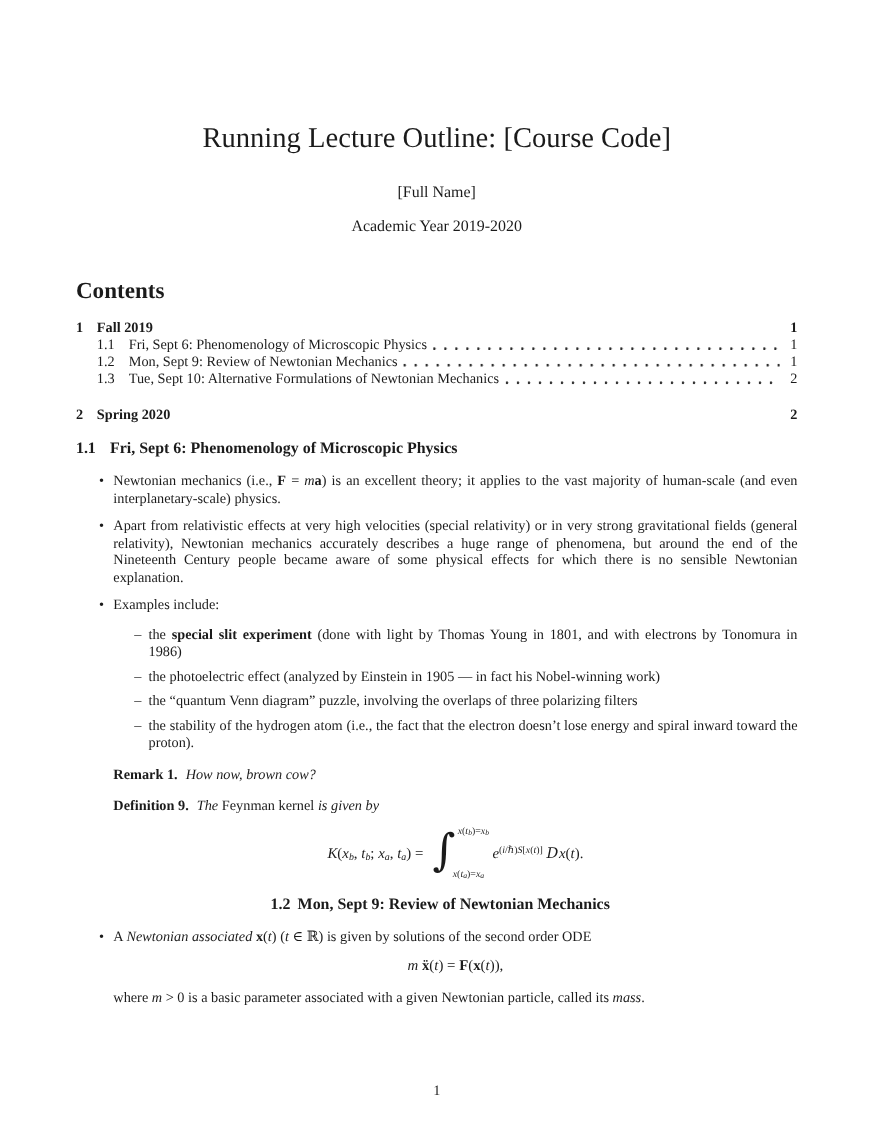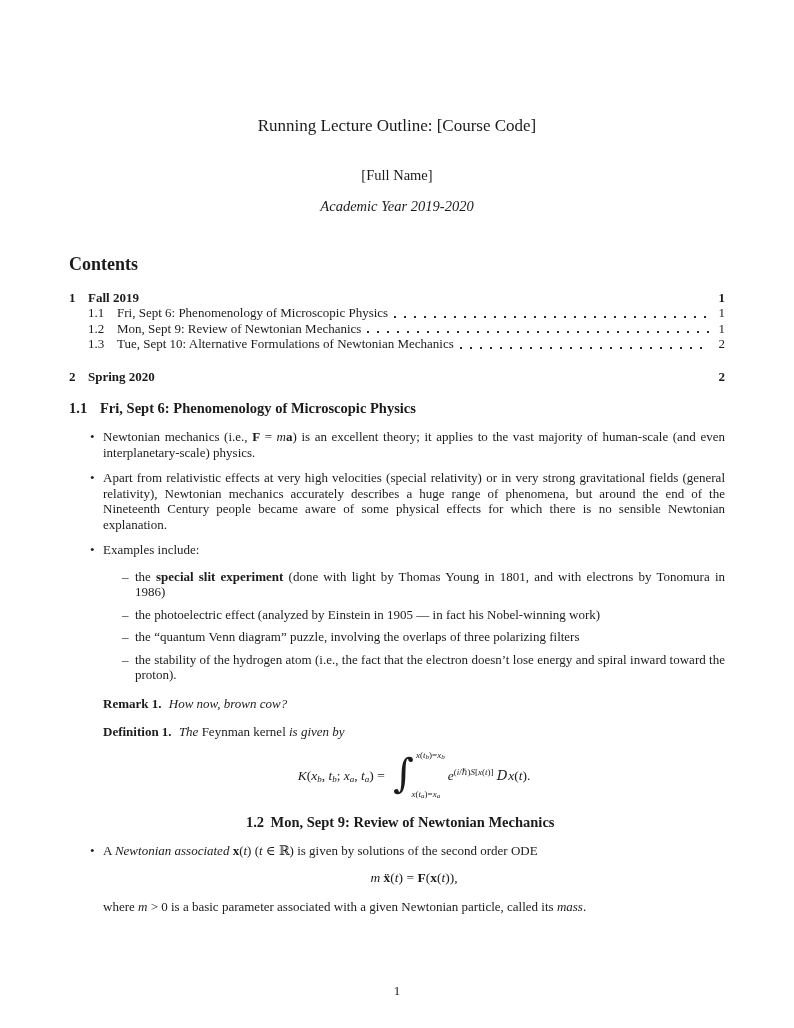--- a/index.html
+++ b/index.html
@@ -3,26 +3,26 @@
 <meta charset="utf-8">
 <style>
   html,body{margin:0;padding:0;background:#ffffff;}
   .page{
     position:relative;width:794px;height:1028px;overflow:hidden;
     background:#ffffff;color:#1b1b1b;
     font-family:"Liberation Serif","DejaVu Serif",serif;
     font-size:13px;line-height:15.5px;
   }
   
-  .doc-title{margin:113px 69px 0;text-align:center;font-size:17px;line-height:26px;}
+  .doc-title{margin:113px 69px 0;text-align:center;font-size:26px;line-height:26px;}
   .doc-author{margin-top:28px;text-align:center;font-size:14.5px;line-height:17px;}
-  .doc-date{margin-top:14px;text-align:center;font-size:14.5px;line-height:17px;font-style:italic;}
+  .doc-date{margin-top:14px;text-align:center;font-size:14.5px;line-height:17px;}
   
   .toc{margin:0 69px;}
-  .toc-heading{margin-top:37px;margin-bottom:14px;font-size:18px;line-height:24px;font-weight:700;}
+  .toc-heading{margin-top:37px;margin-bottom:14px;font-size:21px;line-height:24px;font-weight:700;}
   .toc-row{display:flex;align-items:baseline;line-height:15.4px;cursor:pointer;}
   .toc-row.lvl1{font-weight:700;}
   .toc-row.lvl2{margin-left:19px;}
   .toc-row.spaced{margin-top:17px;}
   .toc-num{flex:0 0 auto;}
   .lvl1 .toc-num{width:19px;}
   .lvl2 .toc-num{width:29px;}
   .toc-fill{flex:1 1 auto;margin:0 3px 0 5px;}
   .toc-dots{
     align-self:flex-end;height:4px;margin-bottom:2px;
@@ -147,21 +147,21 @@
         <span class="marker">–</span>
         <div>the “quantum Venn diagram” puzzle, involving the overlaps of three polarizing filters</div>
       </div>
       <div class="ditem">
         <span class="marker">–</span>
         <div class="just">the stability of the hydrogen atom (i.e., the fact that the electron doesn’t lose energy and spiral inward toward the proton).</div>
       </div>
     </div>
 
     <div class="thm"><span class="bf gap">Remark 1.</span><span> </span><span class="it">How now, brown cow?</span></div>
-    <div class="thm"><span class="bf gap">Definition 1.</span><span> </span><span class="it">The </span><span>Feynman kernel</span><span class="it"> is given by</span></div>
+    <div class="thm"><span class="bf gap">Definition 9.</span><span> </span><span class="it">The </span><span>Feynman kernel</span><span class="it"> is given by</span></div>
     <div class="displaymath"><span class="it">K</span><span>(</span><span class="it">x</span><span class="sub">b</span><span>, </span><span class="it">t</span><span class="sub">b</span><span>; </span><span class="it">x</span><span class="sub">a</span><span>, </span><span class="it">t</span><span class="sub">a</span><span>) = </span><span class="int">
           <span class="int-sign">∫</span>
           <span class="int-lims">
             <span class="lim lim-top"><span class="it">x</span><span>(</span><span class="it">t</span><span class="nsub">b</span><span>)=</span><span class="it">x</span><span class="nsub">b</span></span>
             <span class="lim lim-bot"><span class="it">x</span><span>(</span><span class="it">t</span><span class="nsub">a</span><span>)=</span><span class="it">x</span><span class="nsub">a</span></span>
           </span>
         </span><span class="it">e</span><span class="sup"><span>(</span><span class="it">i</span><span>/ℏ)</span><span class="it">S</span><span>[</span><span class="it">x</span><span>(</span><span class="it">t</span><span>)]</span></span><span> </span><span class="scrD">D</span><span class="it">x</span><span>(</span><span class="it">t</span><span>).</span></div>
   </div>
 
   <div class="subsec-heading after-math">

